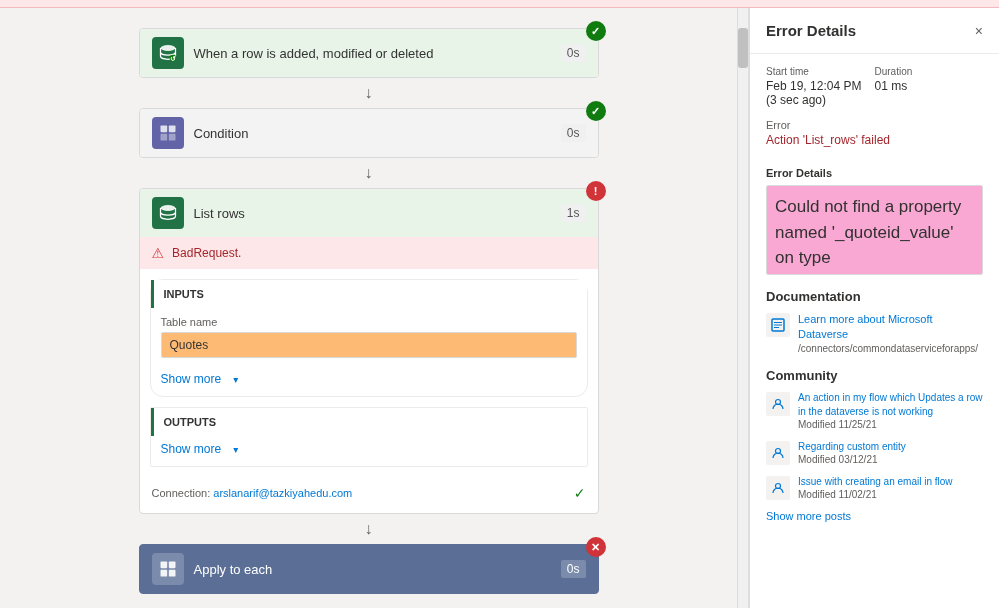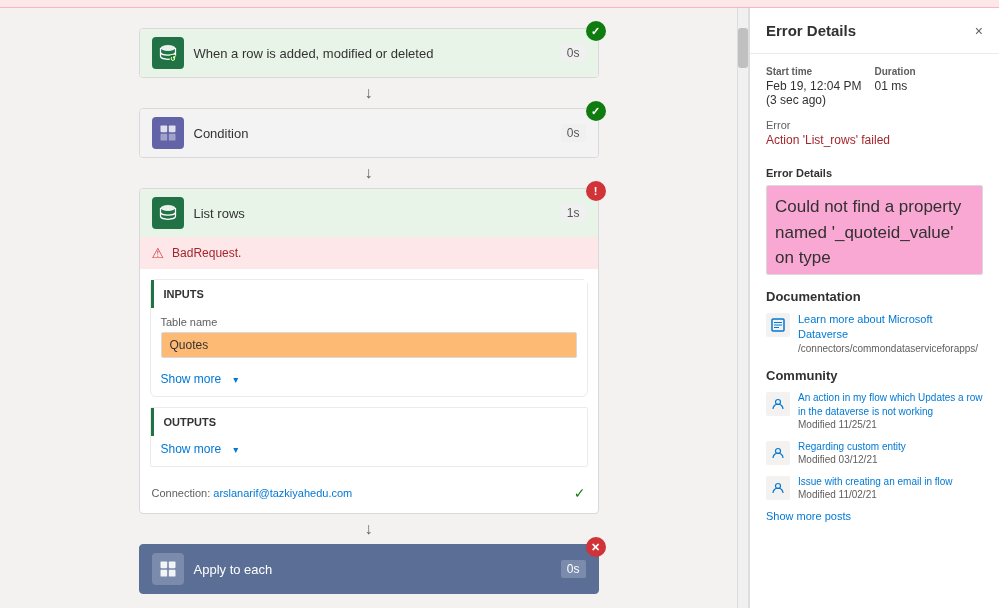--- a/index.html
+++ b/index.html
@@ -42,21 +42,21 @@
 
     
     .list-rows-card { width: 460px; border: 1px solid #d9d9d9; border-radius: 4px; background: #fff; position: relative; }
 
     .list-rows-header { display: flex; align-items: center; padding: 0 12px; height: 48px; background: #e8f4e8; border-radius: 4px 4px 0 0; }
 
     .error-banner { background: #fde7e9; padding: 8px 12px; display: flex; align-items: center; gap: 8px; font-size: 12px; color: #a4262c; }
 
     .error-banner-icon { color: #d13438; font-size: 14px; }
 
-    .inputs-section { border: 1px solid #edebe9; margin: 10px; border-radius: 6px; }
+    .inputs-section { border: 1px solid #edebe9; margin: 10px; border-radius: 13px; }
     .inputs-header { padding: 8px 10px; font-size: 11px; font-weight: 600; color: #333; border-left: 3px solid #217346; background: #fff; }
 
     .input-row { padding: 8px 10px; }
     .input-label { font-size: 11px; color: #605e5c; margin-bottom: 4px; }
     .input-value { border: 1px solid #d9d9d9; border-radius: 2px; padding: 5px 8px; font-size: 12px; color: #333; width: 100%; background: #fdba74; }
 
     .show-more { padding: 6px 10px 10px; display: flex; align-items: center; gap: 12px; font-size: 12px; color: #0078d4; cursor: pointer; }
     .show-more-chevron { font-size: 10px; }
 
     .outputs-section { border: 1px solid #edebe9; margin: 10px; border-radius: 2px; }
@@ -82,21 +82,21 @@
     .panel-title { font-size: 15px; font-weight: 600; color: #323130; }
     .close-btn { cursor: pointer; color: #605e5c; font-size: 14px; }
 
     .panel-body { flex: 1; overflow-y: auto; padding: 12px 16px; }
     .panel-body::-webkit-scrollbar { width: 6px; }
     .panel-body::-webkit-scrollbar-track { background: #f0f0f0; }
     .panel-body::-webkit-scrollbar-thumb { background: #ccc; border-radius: 3px; }
 
     .meta-row { display: flex; justify-content: space-between; margin-bottom: 12px; }
     .meta-col { flex: 1; }
-    .meta-label { font-size: 10px; color: #605e5c; margin-bottom: 2px; font-weight: bold; }
+    .meta-label { font-size: 10px; color: #605e5c; margin-bottom: 2px; }
     .meta-value { font-size: 12px; color: #323130; }
 
     .error-label { font-size: 11px; color: #605e5c; margin-bottom: 2px; margin-top: 8px; }
     .error-value { font-size: 12px; color: #a4262c; margin-bottom: 20px; }
 
     .error-details-label { font-size: 11px; font-weight: 600; color: #323130; margin-bottom: 6px; }
     .error-details-box { border: 1px solid #d9d9d9; border-radius: 2px; padding: 8px; font-size: 17px; color: #323130; line-height: 1.5; height: 90px; resize: none; overflow-y: auto; background: #f9a8d4; }
 
     .section-title { font-size: 13px; font-weight: 700; color: #323130; margin: 14px 0 8px; }
 

